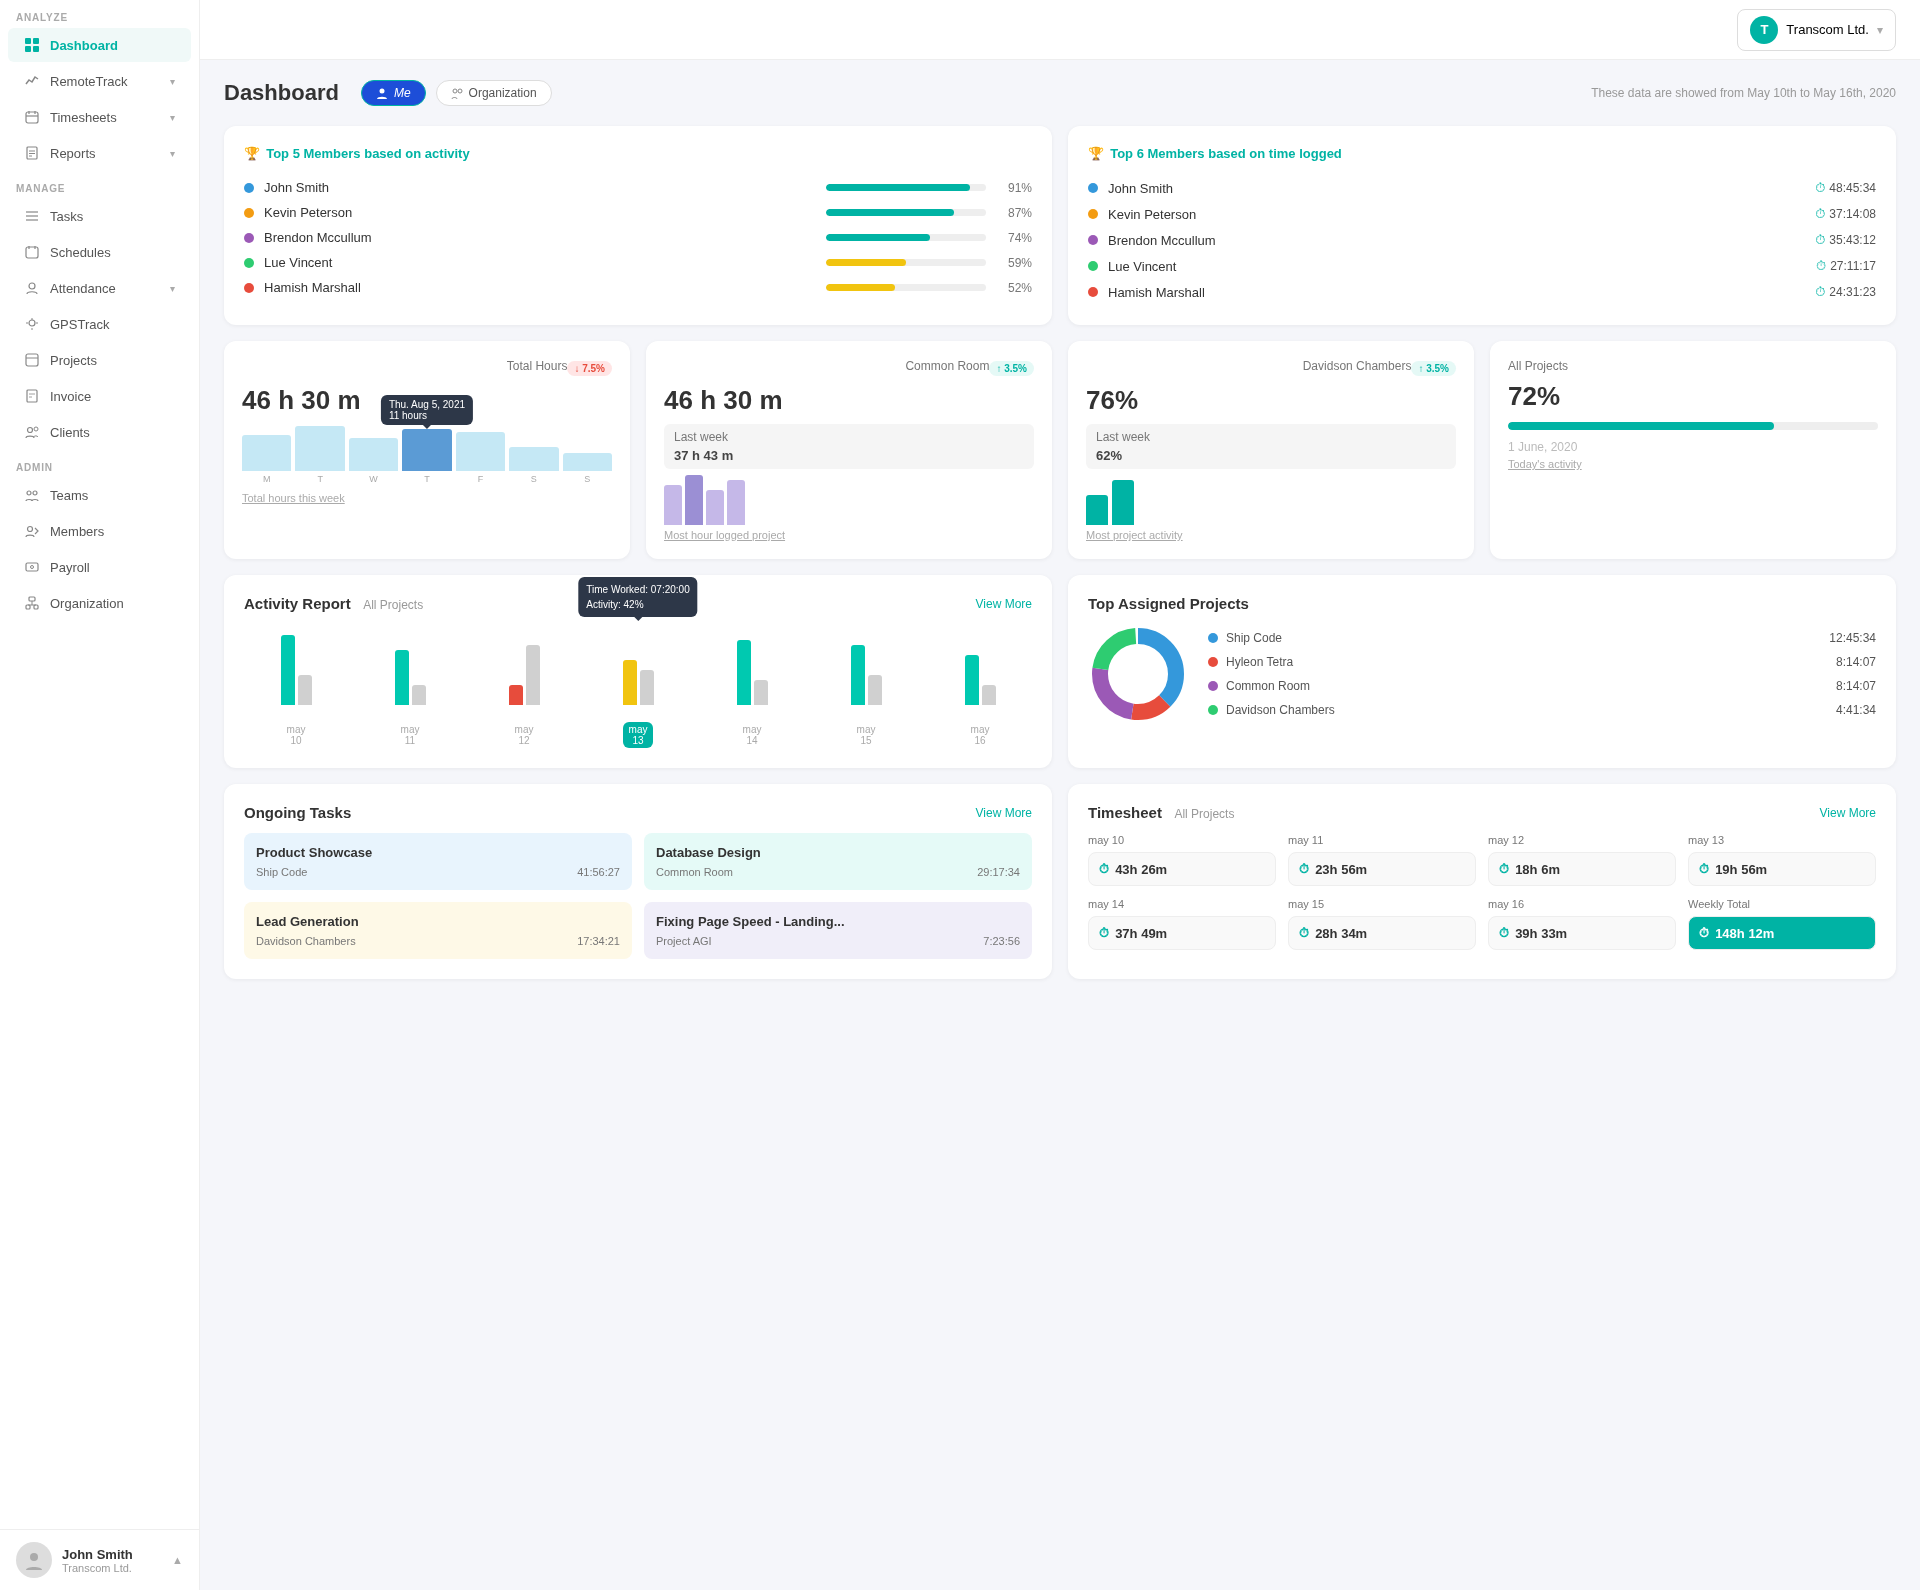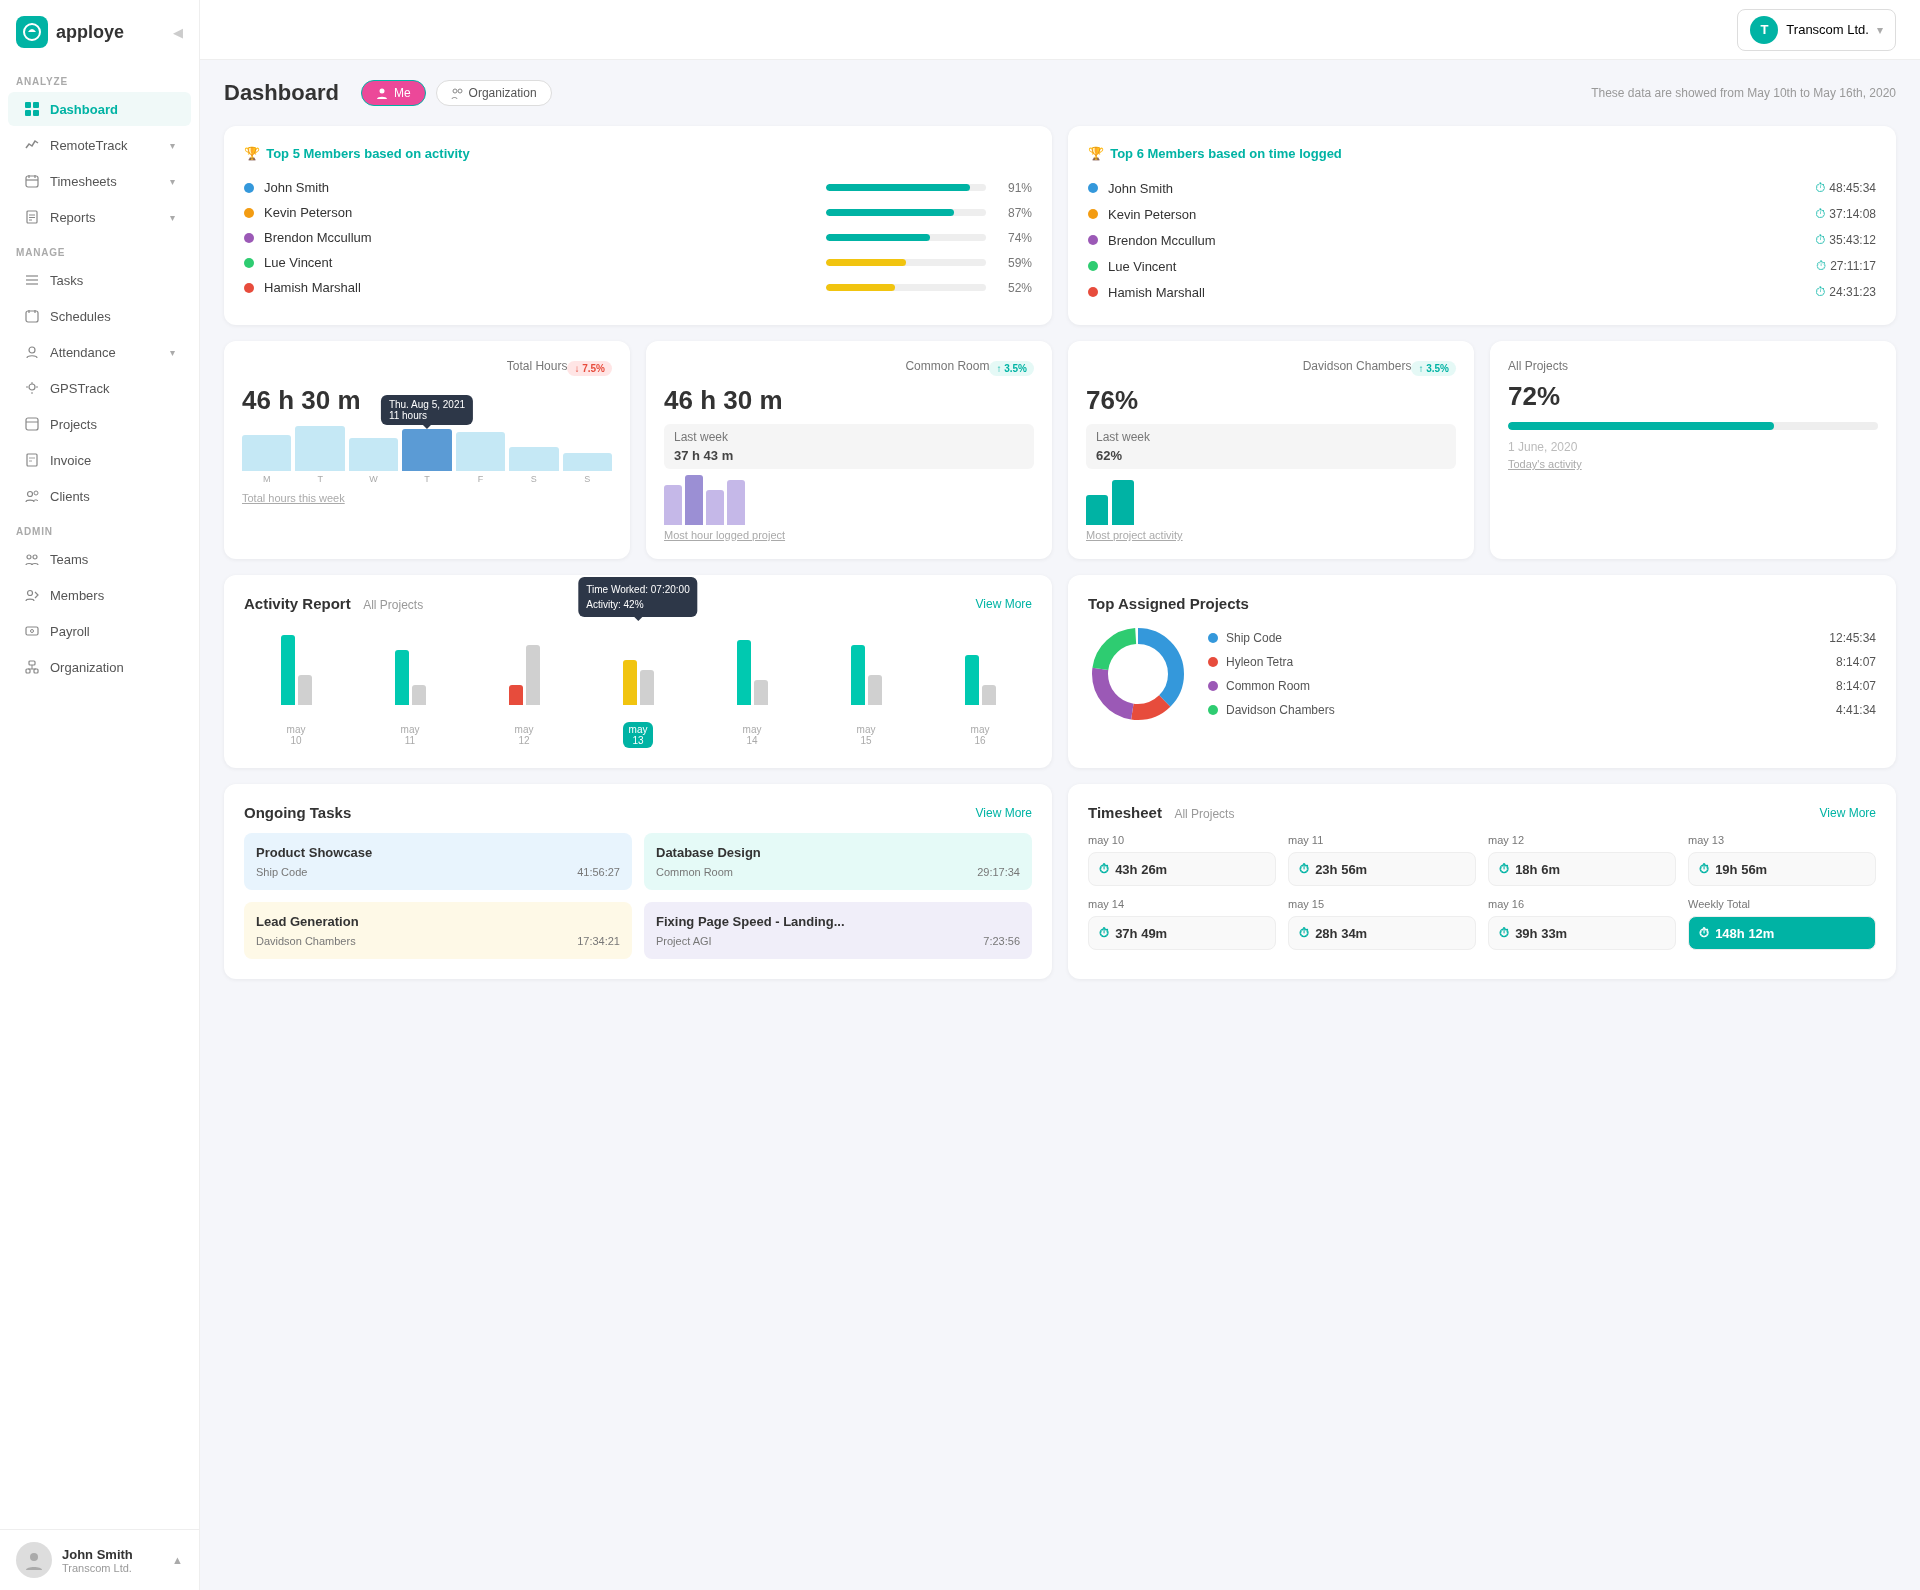--- a/index.html
+++ b/index.html
@@ -28,21 +28,21 @@
     .top-bar { background: #fff; border-bottom: 1px solid #eee; padding: 0 24px; height: 60px; display: flex; align-items: center; justify-content: flex-end; }
     .org-selector { display: flex; align-items: center; gap: 8px; border: 1px solid #ddd; border-radius: 8px; padding: 6px 12px; cursor: pointer; font-size: 13px; }
     .org-avatar { width: 28px; height: 28px; border-radius: 50%; background: #00b3a4; color: #fff; display: flex; align-items: center; justify-content: center; font-weight: 700; font-size: 13px; }
 
     
     .dashboard-content { padding: 20px 24px; }
     .dashboard-header { display: flex; align-items: center; justify-content: space-between; margin-bottom: 20px; }
     .dashboard-title { font-size: 22px; font-weight: 700; color: #333; margin-right: 12px; }
     .dashboard-title-row { display: flex; align-items: center; gap: 10px; }
     .tab-btn { display: flex; align-items: center; gap: 6px; padding: 5px 14px; border-radius: 20px; border: 1px solid #ddd; font-size: 12px; cursor: pointer; background: #fff; color: #555; }
-    .tab-btn.active { background: #ec4899; color: #fff; border-color: #00b3a4; }
+    .tab-btn.active { background: #1d4ed8; color: #fff; border-color: #00b3a4; font-style: italic; }
     .date-range { font-size: 12px; color: #999; }
 
     
     .cards-row { display: grid; grid-template-columns: 1fr 1fr; gap: 16px; margin-bottom: 16px; }
     .card { background: #fff; border-radius: 12px; padding: 20px; box-shadow: 0 1px 4px rgba(0,0,0,0.06); }
     .card-title { font-size: 13px; font-weight: 600; color: #00b3a4; margin-bottom: 14px; display: flex; align-items: center; gap: 6px; }
     .member-row { display: flex; align-items: center; gap: 10px; padding: 5px 0; font-size: 13px; color: #333; }
     .member-dot { width: 10px; height: 10px; border-radius: 50%; flex-shrink: 0; }
     .member-name { flex: 1; }
     .progress-bar-wrap { width: 160px; background: #eee; border-radius: 4px; height: 7px; overflow: hidden; }
@@ -116,30 +116,20 @@
     .section-title { font-size: 15px; font-weight: 700; color: #333; }
     .section-sub { font-size: 12px; color: #999; margin-left: 8px; }
 
     
     .donut-svg { width: 100px; height: 100px; }
   </style>
 </head>
 <body>
 
 <div class="sidebar">
-  <div class="sidebar-logo">
-    <div class="logo-icon">
-      <svg width="20" height="20" viewBox="0 0 20 20">
-          <circle cx="10" cy="10" r="8" fill="none" stroke="#fff" stroke-width="2"></circle>
-          <path d="M6 10 Q10 4 14 10" fill="#fff"></path>
-        </svg>
-    </div>
-    <span class="logo-text">apploye</span>
-    <span style="margin-left:auto; color:#ccc; font-size:13px; cursor:pointer;">◀</span>
-  </div>
 
   <div class="sidebar-section-label">Analyze</div>
 
   <div class="sidebar-item active">
     <span class="sidebar-icon">
       <svg width="14" height="14" viewBox="0 0 14 14" fill="none">
           <rect x="0" y="0" width="6" height="6" rx="1" fill="#00b3a4"></rect>
           <rect x="8" y="0" width="6" height="6" rx="1" fill="#00b3a4"></rect>
           <rect x="0" y="8" width="6" height="6" rx="1" fill="#00b3a4"></rect>
           <rect x="8" y="8" width="6" height="6" rx="1" fill="#00b3a4"></rect>

